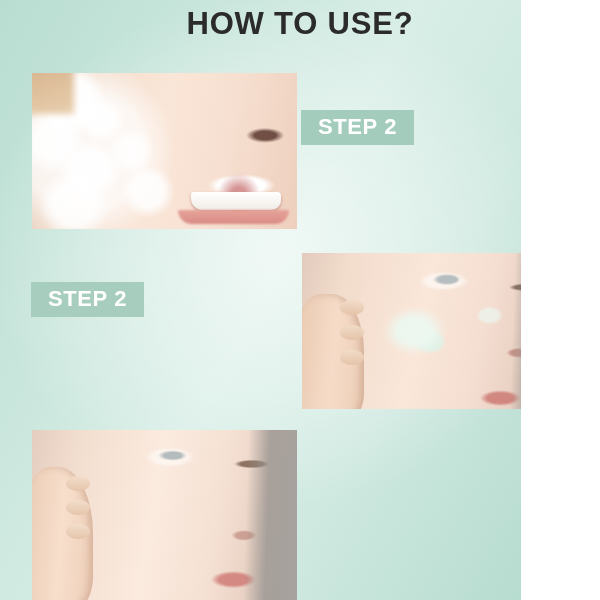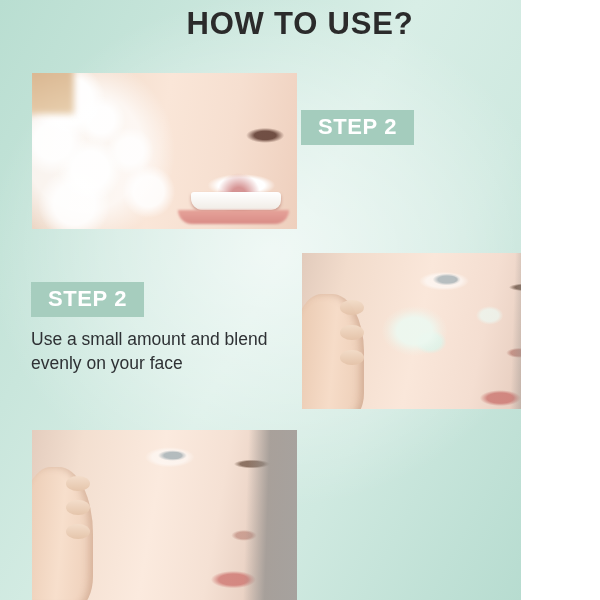--- a/index.html
+++ b/index.html
@@ -185,22 +185,20 @@
     <div class="teeth"></div>
     <div class="lip"></div>
   </div>
 
   <div class="step-block" id="step-1">
     <div class="step-badge">STEP 2</div>
   </div>
 
   <div class="step-block" id="step-2">
     <div class="step-badge">STEP 2</div>
-    <div class="step-text">Use a small amount and blend
-evenly on your face</div>
   </div>
 
   <div class="photo" id="photo-2">
     <div class="inner"></div>
     <div class="hand"></div>
     <div class="nail" style="top:30%"></div>
     <div class="nail" style="top:46%"></div>
     <div class="nail" style="top:62%"></div>
   </div>
 

